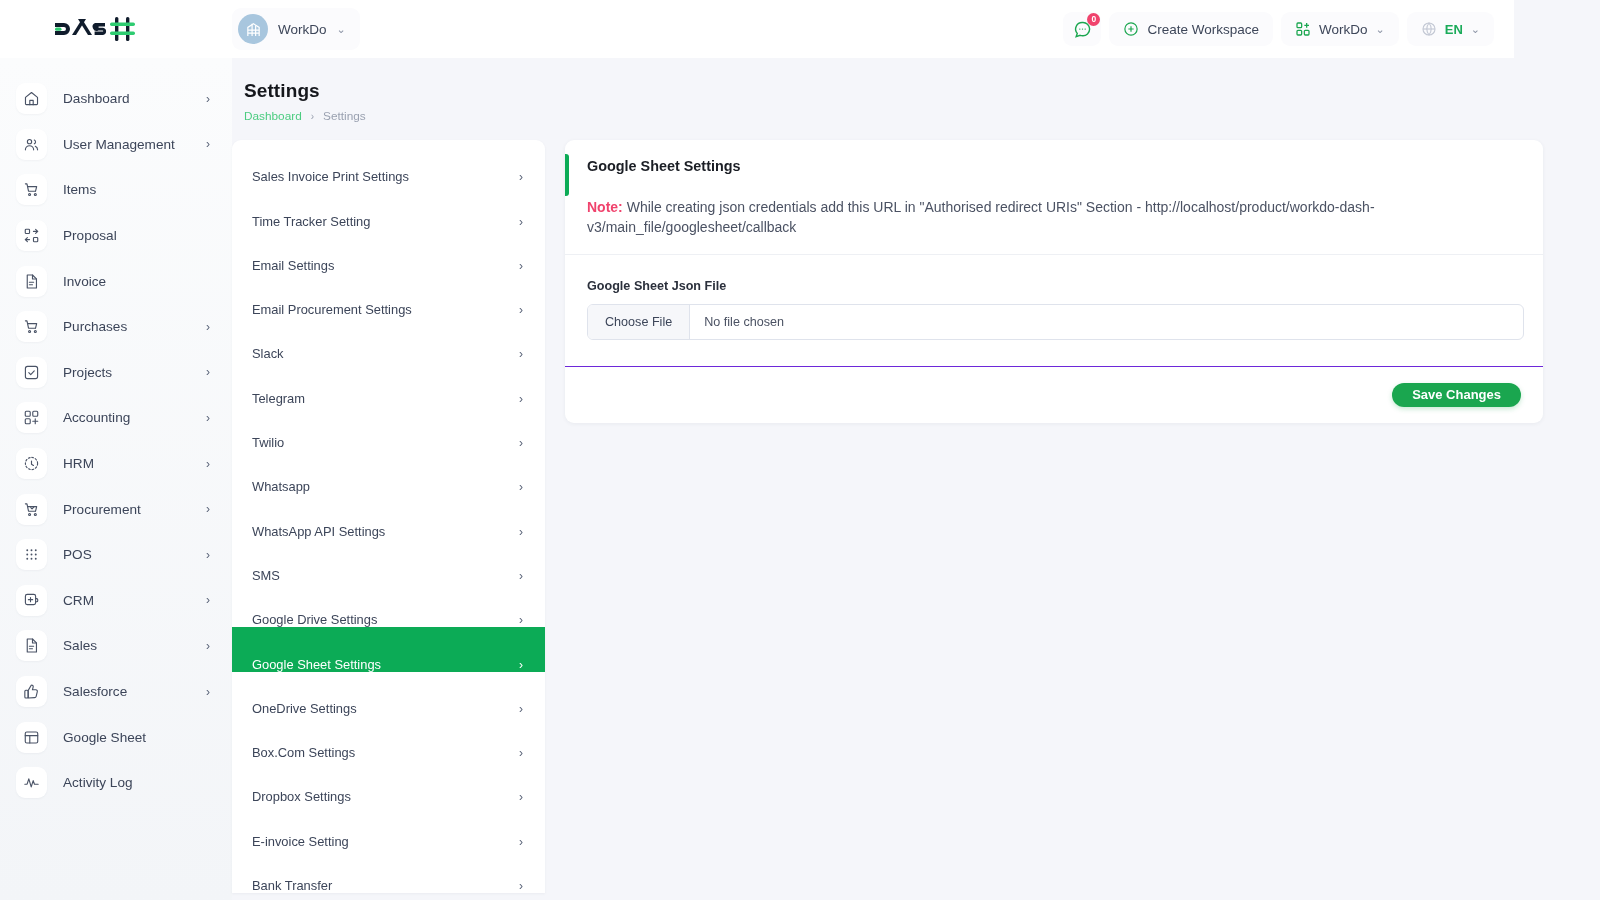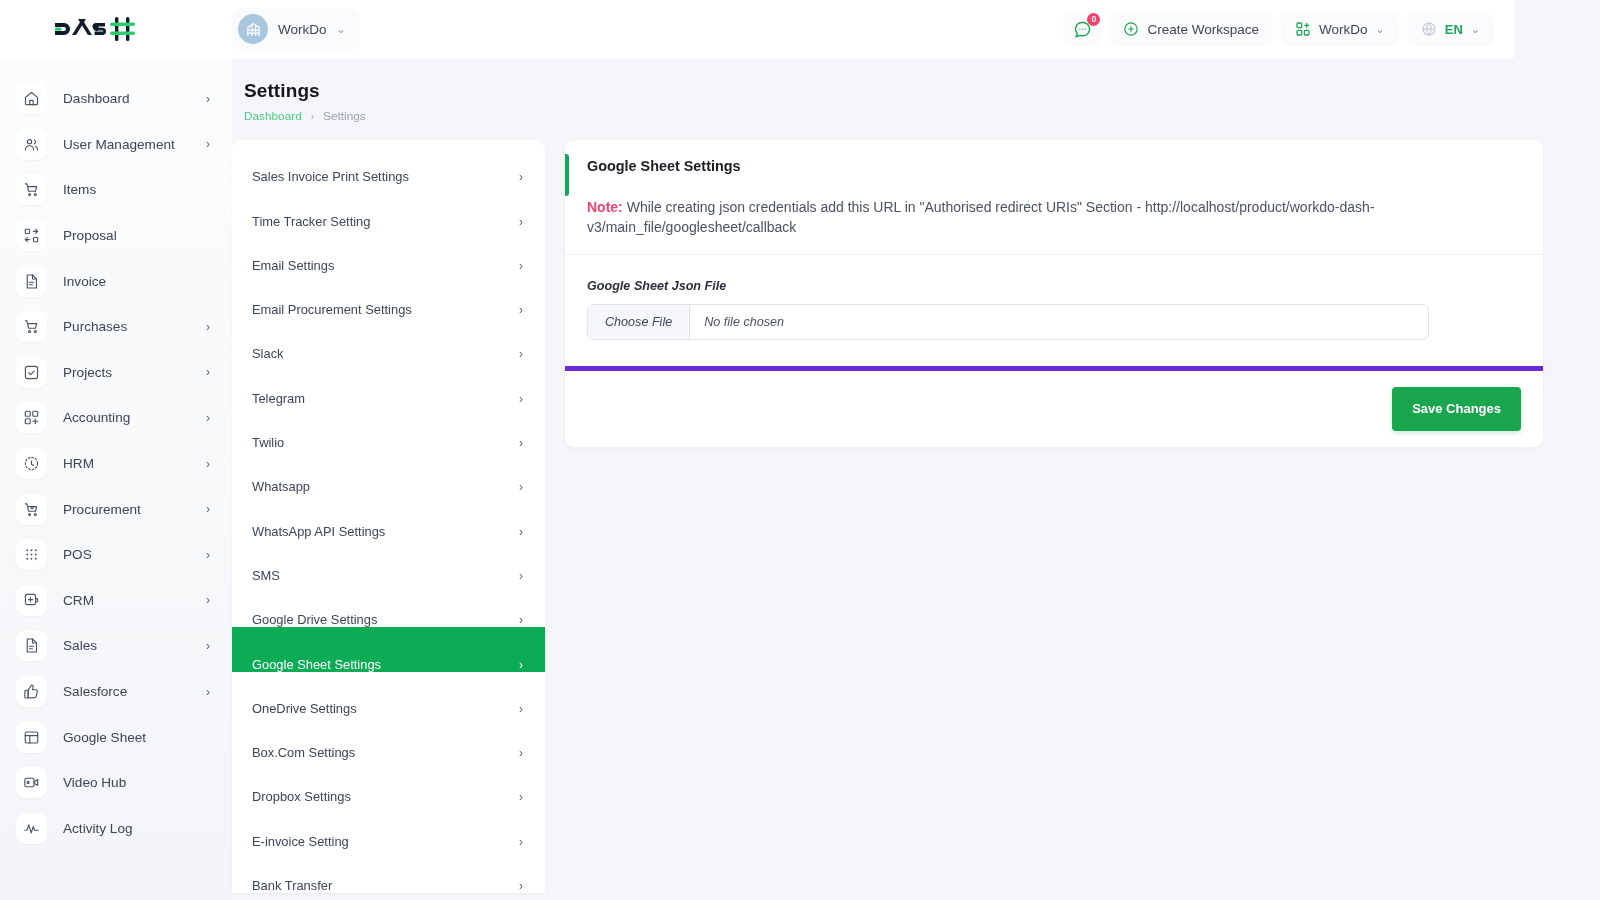--- a/index.html
+++ b/index.html
@@ -132,39 +132,39 @@
   }
   .accent {
     position: absolute; left: 0; top: 14px;
     width: 3.5px; height: 42px; background: #0cab56;
     border-radius: 0 3px 3px 0;
   }
   .card-title { font-size: 14.4px; font-weight: 700; color: #1b1e25; }
   .card-note { margin-top: 23px; font-size: 14px; color: #4b5263; line-height: 1.45; }
   .note-lbl { color: #f0436d; font-weight: 700; }
 
-  .card-body { padding: 24px 22px 26px 22px; border-bottom: 5px solid #6d28d9; font-style: italic; }
+  .card-body { padding: 24px 22px 26px 22px; border-bottom: 1px solid #6d28d9; }
   .field-label { font-size: 12.6px; font-weight: 700; color: #2b303c; margin-bottom: 11px; }
   .file-input {
     display: flex; align-items: stretch;
     height: 36px; border: 1px solid #dfe3ec; border-radius: 6px;
-    overflow: hidden; background: #fff; width: 842px; cursor: pointer;
+    overflow: hidden; background: #fff; width: 937px; cursor: pointer;
   }
   .file-btn {
     background: #f6f7fa; border-right: 1px solid #dfe3ec;
     display: flex; align-items: center; justify-content: center;
     padding: 0 17px; font-size: 12.6px; color: #3c4559;
     white-space: nowrap;
   }
   .file-txt { display: flex; align-items: center; padding-left: 14px; font-size: 12.6px; color: #4b5263; }
 
   .card-foot { padding: 16px 22px; display: flex; justify-content: flex-end; }
   .btn-save {
     background: #1aa64f; color: #ffffff; border: none;
-    border-radius: 4px; height: 44px; padding: 0 20px;
+    border-radius: 16px; height: 24px; padding: 0 20px;
     font-size: 13px; font-weight: 700; cursor: pointer;
     font-family: "Liberation Sans", sans-serif;
     box-shadow: 0 2px 5px rgba(26,166,79,.25);
   }
 </style>
 </head>
 <body>
 
 <div class="topbar">
 
@@ -410,30 +410,20 @@
        <svg width="17" height="17" viewBox="0 0 24 24">
           <rect x="3.2" y="4.2" width="17.6" height="15.6" rx="2.2" fill="none" stroke="#4a5366" stroke-width="1.6" stroke-linecap="round" stroke-linejoin="round"></rect>
           <path d="M3.2 9.4h17.6M9.6 9.4v10.4" fill="none" stroke="#4a5366" stroke-width="1.6" stroke-linecap="round" stroke-linejoin="round"></path>
         </svg>
      </span>
      <span class="nav-label">Google Sheet</span>
      </a>
     <a class="nav-item">
       <span class="nav-ico">
        <svg width="17" height="17" viewBox="0 0 24 24">
-          <rect x="2.6" y="6" width="13" height="12" rx="2.4" fill="none" stroke="#4a5366" stroke-width="1.6" stroke-linecap="round" stroke-linejoin="round"></rect>
-          <path d="M15.6 11l5.2-3.2v8.4L15.6 13z" fill="none" stroke="#4a5366" stroke-width="1.6" stroke-linecap="round" stroke-linejoin="round"></path>
-          <circle cx="7.2" cy="12" r="1.5" fill="none" stroke="#4a5366" stroke-width="1.6" stroke-linecap="round" stroke-linejoin="round"></circle>
-        </svg>
-     </span>
-     <span class="nav-label">Video Hub</span>
-     </a>
-    <a class="nav-item">
-      <span class="nav-ico">
-       <svg width="17" height="17" viewBox="0 0 24 24">
           <path d="M2.6 14.4h3.2l2.4-7.6 3.4 11.4 2.8-8.8 1.8 5h5.2" fill="none" stroke="#4a5366" stroke-width="1.6" stroke-linecap="round" stroke-linejoin="round"></path>
         </svg>
      </span>
      <span class="nav-label">Activity Log</span>
      </a>
   </nav>
 
 <div class="page-head">
   <div class="page-title">Settings</div>
   <div class="crumbs">

